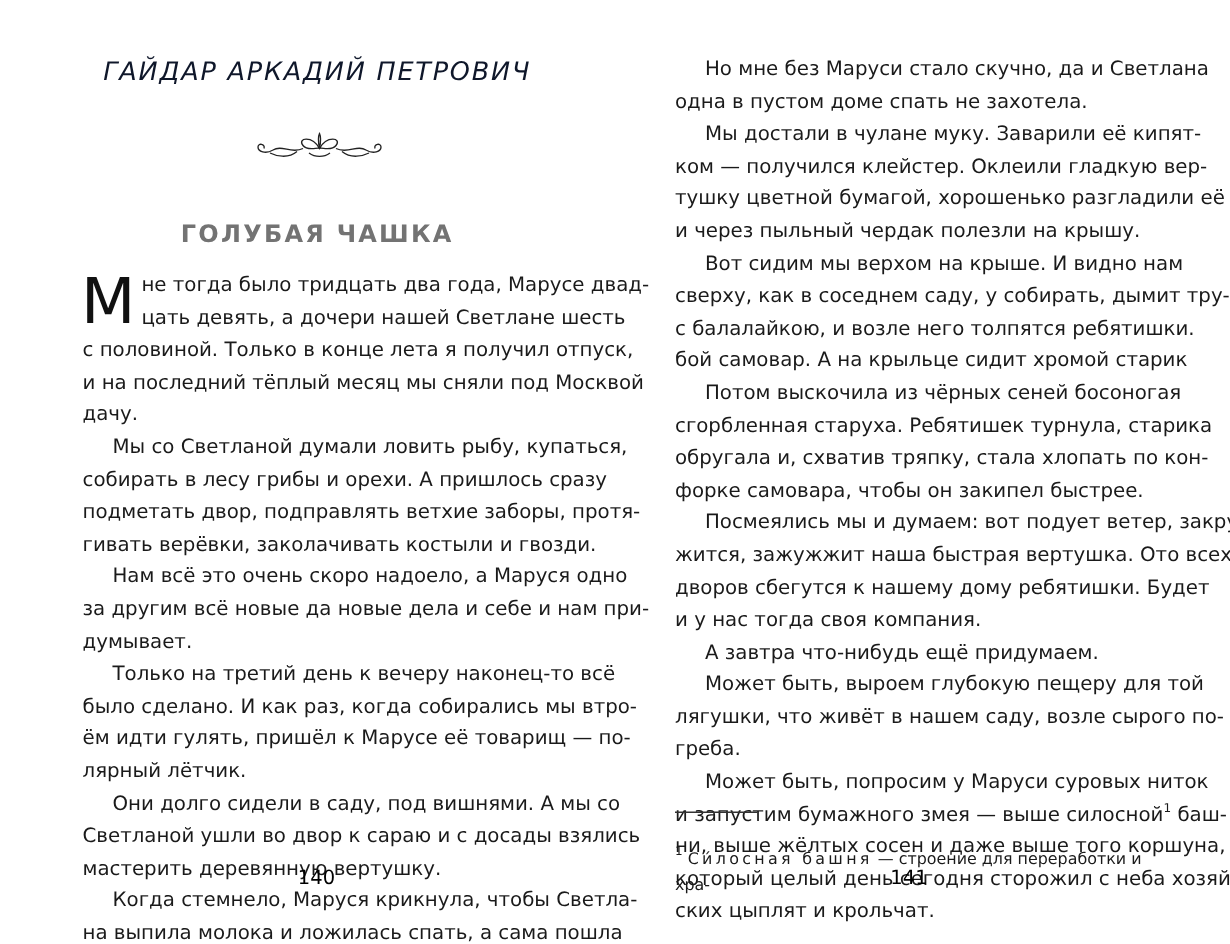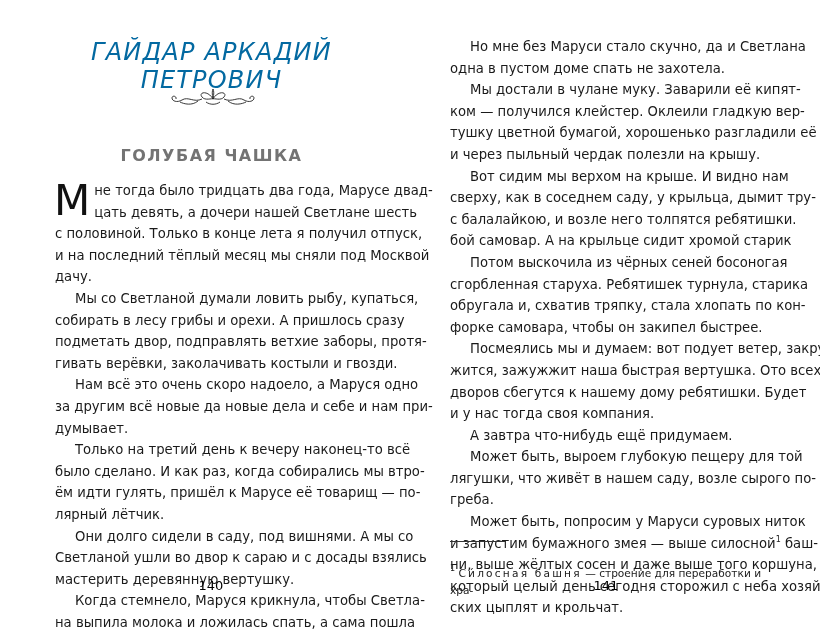--- a/index.html
+++ b/index.html
@@ -2,21 +2,21 @@
 <html><head>
 <meta charset="utf-8">
 <style>
   html, body { margin: 0; padding: 0; background: #ffffff; }
   body { width: 820px; height: 629px; position: relative; overflow: hidden;
          font-family: "DejaVu Sans", sans-serif; color: #1a1a1a; }
   .page { position: absolute; top: 0; height: 629px; }
   .page-left { left: 0; width: 410px; }
   .page-right { left: 410px; width: 410px; }
   .running-head { position: absolute; top: 38px; left: 55px; width: 313px; text-align: center;
-                  font-style: italic; font-size: 24px; letter-spacing: 1.2px; color: #0369a1; }
+                  font-style: italic; font-size: 17px; letter-spacing: 1.2px; color: #0f172a; }
   .ornament { position: absolute; top: 86px; left: 168px; width: 90px; height: 26px; }
   .chapter-title { position: absolute; top: 146px; left: 55px; width: 313px; text-align: center;
                    font-weight: bold; font-size: 16px; letter-spacing: 1.5px; color: #737373; }
   .col { position: absolute; font-size: 13.2px; line-height: 21.6px; }
   .col-left { top: 180px; left: 55px; width: 313px; }
   .col-right { top: 36px; left: 40px; width: 313px; }
   .ln { display: block; white-space: nowrap; text-align: justify; text-align-last: justify; height: 21.6px; }
   .ln.last { text-align-last: left; }
   .ln.indent { padding-left: 20px; }
   .dropcap { float: left; font-size: 42px; line-height: 40px; height: 40px; margin: 1px 4px 0 -1px; font-weight: 500; color: #111; }
@@ -77,21 +77,21 @@
 
 <div class="page page-right">
   <div class="col col-right">
     <span class="ln indent">Но мне без Маруси стало скучно, да и Светлана</span>
     <span class="ln last">одна в пустом доме спать не захотела.</span>
     <span class="ln indent">Мы достали в чулане муку. Заварили её кипят-</span>
     <span class="ln">ком — получился клейстер. Оклеили гладкую вер-</span>
     <span class="ln">тушку цветной бумагой, хорошенько разгладили её</span>
     <span class="ln last">и через пыльный чердак полезли на крышу.</span>
     <span class="ln indent">Вот сидим мы верхом на крыше. И видно нам</span>
-    <span class="ln">сверху, как в соседнем саду, у крыльца, дымит тру-</span>
+    <span class="ln">сверху, как в соседнем саду, у собирать, дымит тру-</span>
     <span class="ln last">с балалайкою, и возле него толпятся ребятишки.</span>
     <span class="ln">бой самовар. А на крыльце сидит хромой старик</span>
     <span class="ln indent">Потом выскочила из чёрных сеней босоногая</span>
     <span class="ln">сгорбленная старуха. Ребятишек турнула, старика</span>
     <span class="ln">обругала и, схватив тряпку, стала хлопать по кон-</span>
     <span class="ln last">форке самовара, чтобы он закипел быстрее.</span>
     <span class="ln indent">Посмеялись мы и думаем: вот подует ветер, закру-</span>
     <span class="ln">жится, зажужжит наша быстрая вертушка. Ото всех</span>
     <span class="ln">дворов сбегутся к нашему дому ребятишки. Будет</span>
     <span class="ln last">и у нас тогда своя компания.</span>

